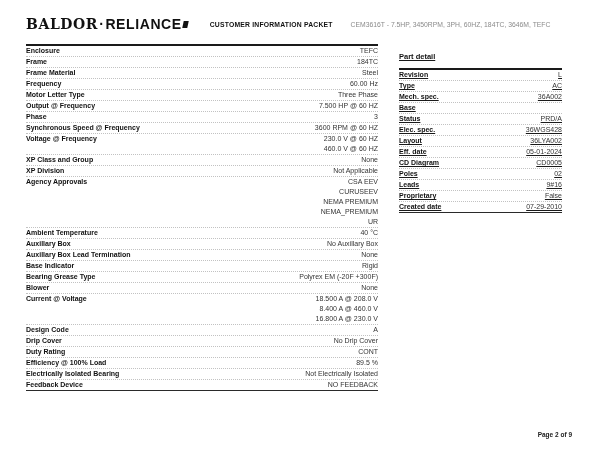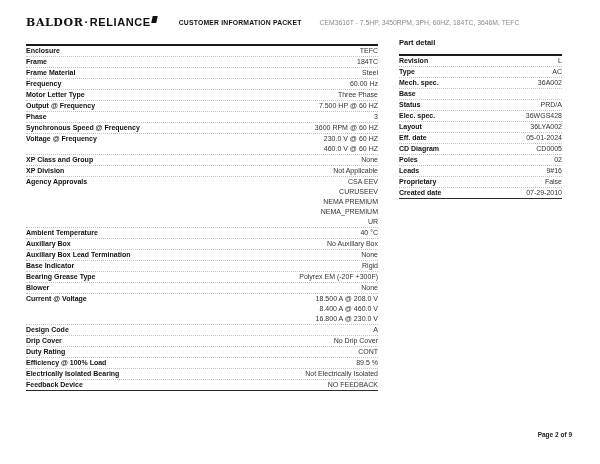--- a/index.html
+++ b/index.html
@@ -13,23 +13,23 @@
 
   
   .header {
     position: absolute;
     left: 26px; top: 16px; right: 26px;
     display: flex;
     align-items: center;
   }
   .logo {
     display: flex;
-    align-items: flex-start;
-    font-weight: bold;
-    font-size: 11px;
+    align-items: center;
+    font-weight: bold;
+    font-size: 14px;
     letter-spacing: 0.6px;
     color: #111;
     white-space: nowrap;
   }
   .logo .brand-left { font-family: "DejaVu Serif", serif; font-weight: bold; }
   .logo .brand-dot { margin: 0 1px; }
   .logo .brand-right { }
   .logo .flag {
     display: inline-block;
     width: 5px; height: 7px;
@@ -47,21 +47,21 @@
   }
   .product-desc {
     font-size: 6.8px;
     color: #8a8a8a;
     margin-left: 18px;
     white-space: nowrap;
   }
 
   
   .col-left  { position: absolute; left: 26px;  top: 44px; width: 352px; }
-  .col-right { position: absolute; left: 399px; top: 38px; width: 163px; }
+  .col-right { position: absolute; left: 399px; top: 52px; width: 163px; text-decoration: underline; }
 
   .section-title {
     font-size: 7.5px;
     font-weight: bold;
     color: #111;
     margin-bottom: 7px;
   }
   .data-table {
     border-top: 2px solid #1a1a1a;
     border-bottom: 1.5px solid #2a2a2a;

